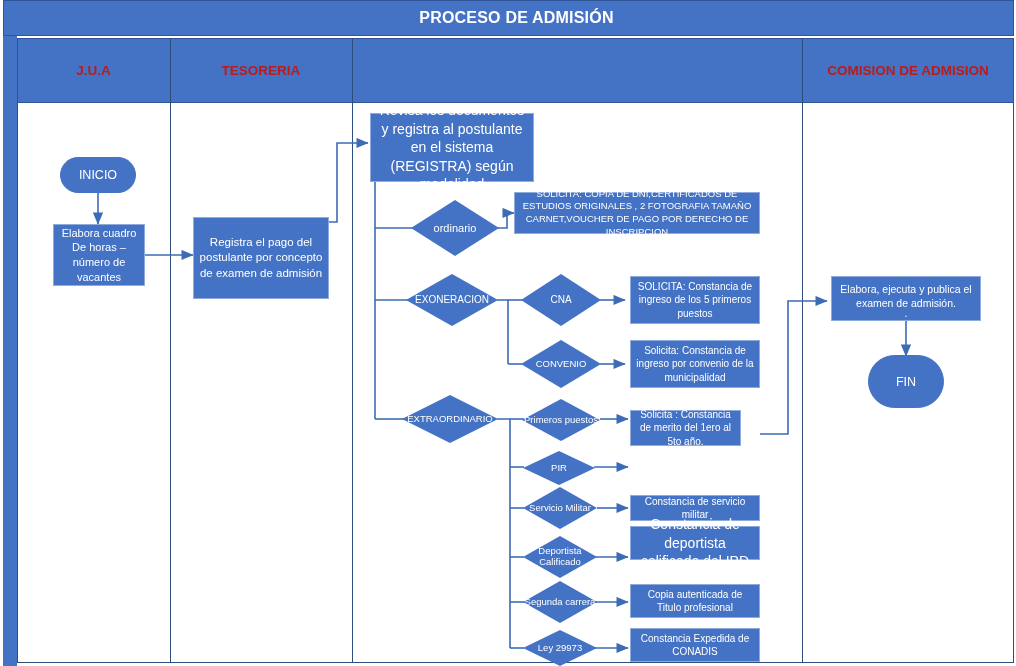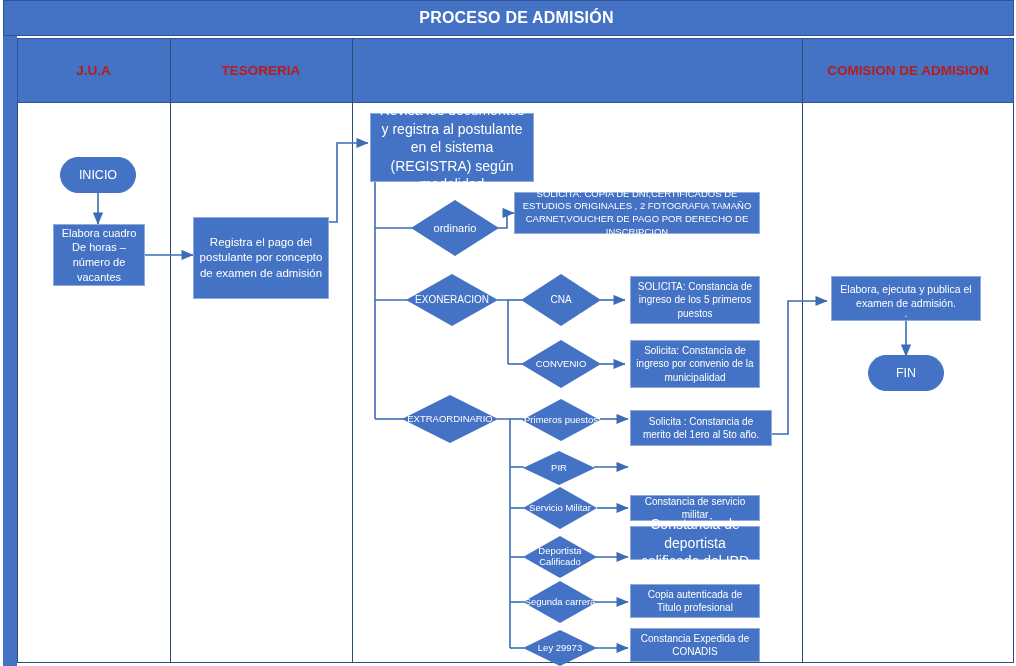--- a/index.html
+++ b/index.html
@@ -191,21 +191,21 @@
       </svg>
     <div class="dlabel" style="font-size:9.5px;">EXTRAORDINARIO</div>
   </div>
 
   <div class="shape diamond" style="left:522px;top:399px;width:78px;height:42px;">
     <svg viewBox="0 0 78 42" preserveAspectRatio="none">
         <polygon points="39,0 78,21 39,42 0,21" fill="#4472C4"></polygon>
       </svg>
     <div class="dlabel" style="font-size:9.5px;">Primeros puestos</div>
   </div>
-  <div class="shape proc" style="left:630px;top:410px;width:142px;height:36px;font-size:10px;">
+  <div class="shape proc" style="left:630px;top:410px;width:111px;height:36px;font-size:10px;">
     <span>Solicita : Constancia  de merito del 1ero al 5to año.</span>
   </div>
 
   <div class="shape diamond" style="left:523px;top:451px;width:72px;height:34px;">
     <svg viewBox="0 0 72 34" preserveAspectRatio="none">
         <polygon points="36,0 72,17 36,34 0,17" fill="#4472C4"></polygon>
       </svg>
     <div class="dlabel" style="font-size:9.5px;">PIR</div>
   </div>
 
@@ -247,17 +247,17 @@
   </div>
   <div class="shape proc" style="left:831px;top:276px;width:150px;height:45px;font-size:10.5px;align-items:flex-start;padding-top:6px;">
     <span>Elabora, ejecuta y publica  el examen de admisión.</span>
   </div>
 
   <div class="shape proc" style="left:630px;top:628px;width:130px;height:34px;font-size:10px;">
     <span>Constancia Expedida de CONADIS</span>
   </div>
   <div style="position:absolute;left:831px;top:305px;width:150px;height:16px;display:flex;align-items:center;justify-content:center;color:#ffffff;font-size:10.5px;pointer-events:none;">.</div>
 
-  <div class="shape term" style="left:868px;top:355px;width:76px;height:36px;">
+  <div class="shape term" style="left:868px;top:355px;width:76px;height:53px;">
     <span>FIN</span>
   </div>
 
 </div>
 
 </body></html>

